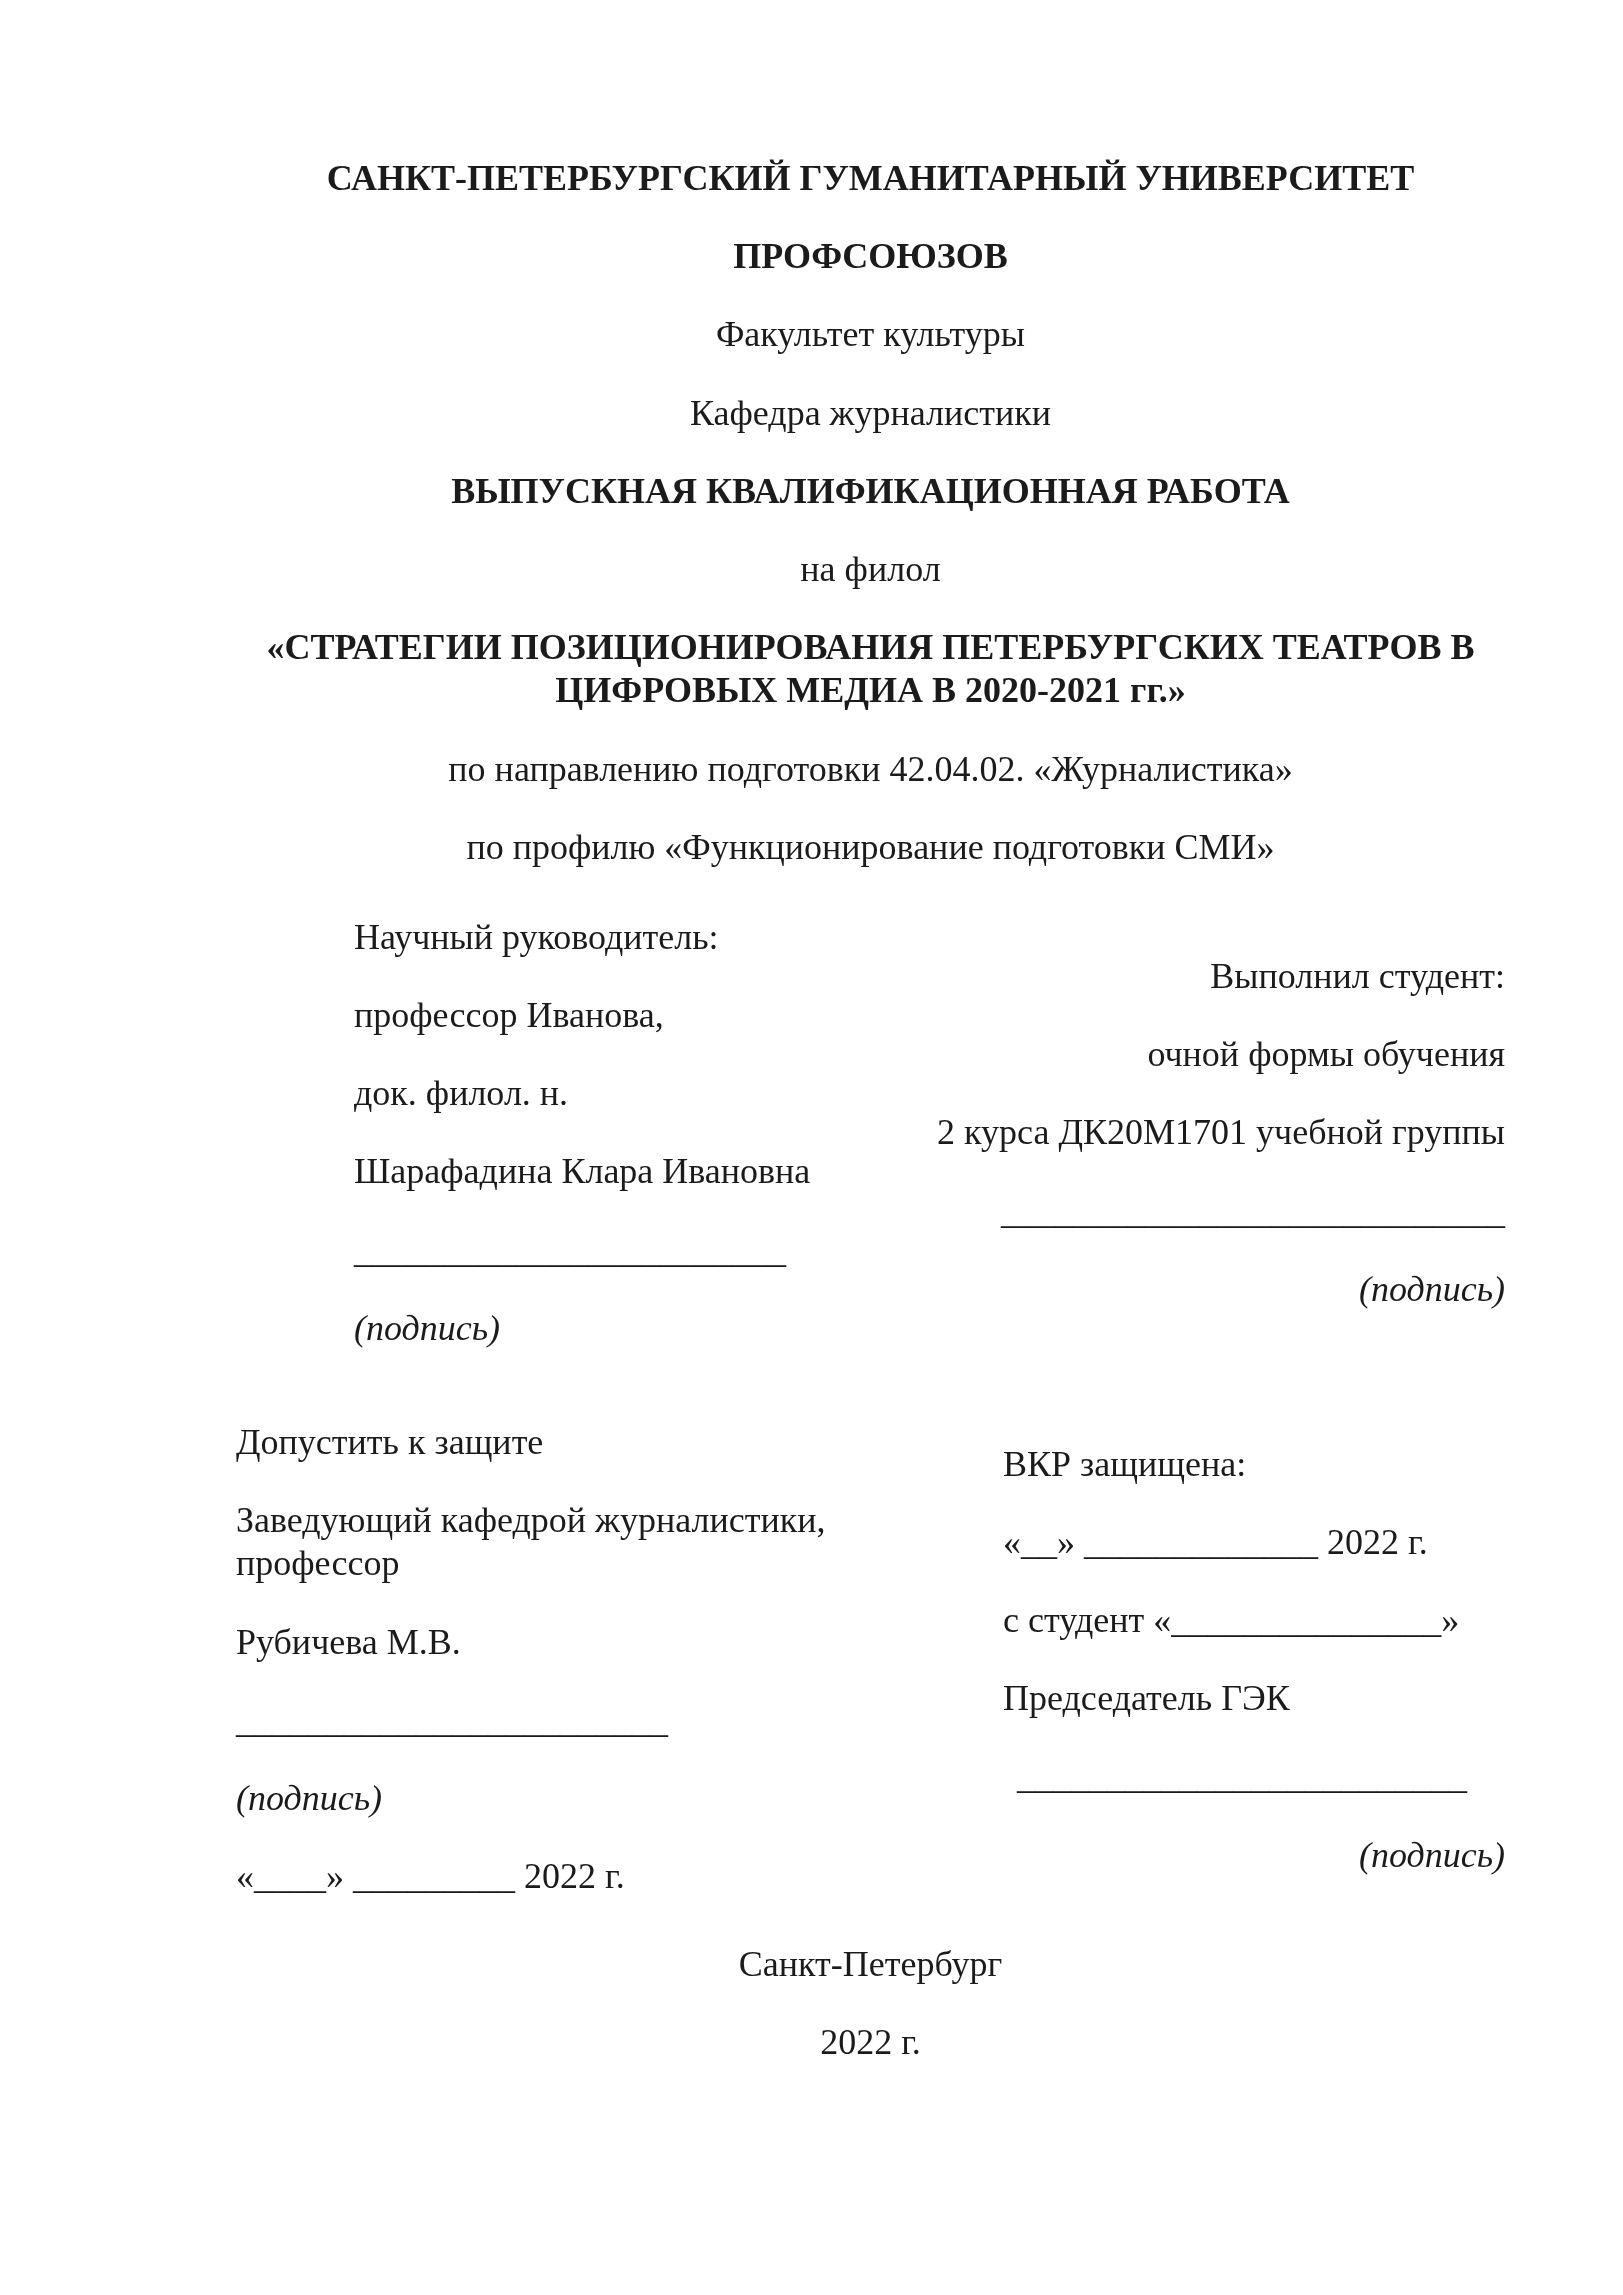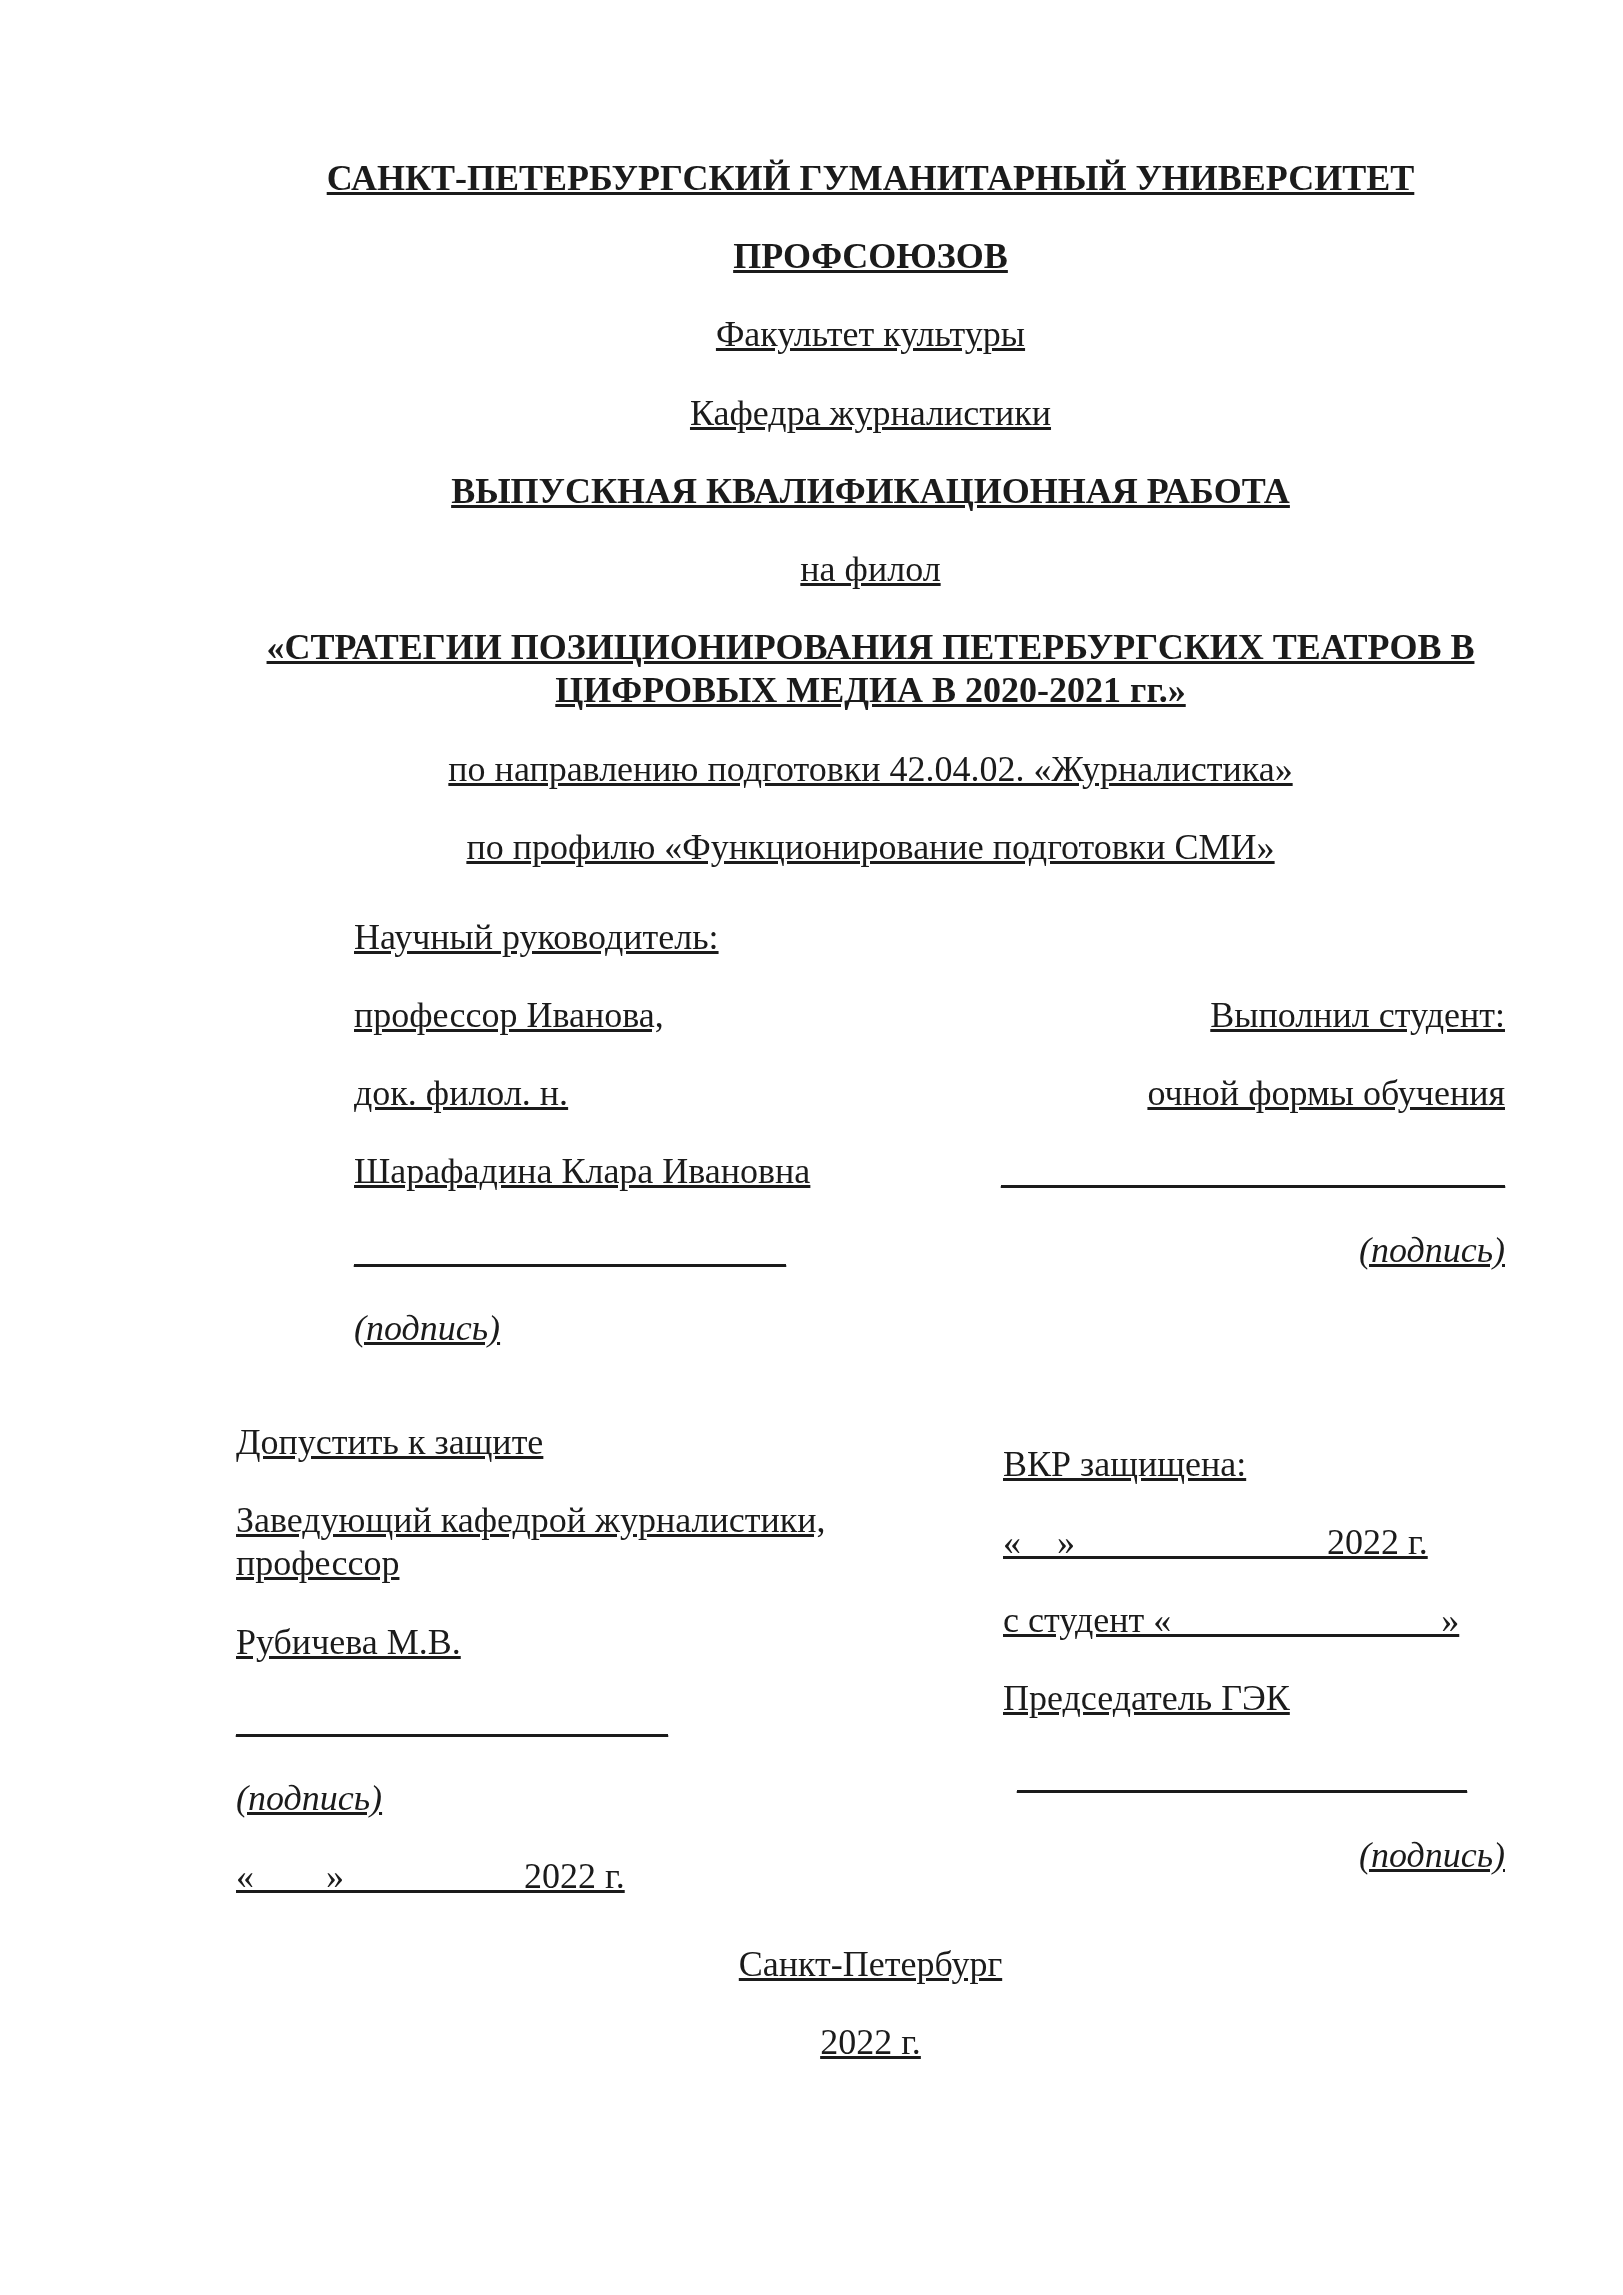--- a/index.html
+++ b/index.html
@@ -15,21 +15,20 @@
     background: #ffffff;
     color: #1b1b1b;
     font-family: "Liberation Serif", "DejaVu Serif", serif;
     font-size: 36px;
     padding: 157px 118px 63px 236px;
     overflow: hidden;
   }
   p {
     margin: 0 0 35px 0;
     line-height: 1.2;
-    text-decoration: underline;
   }
   .center { text-align: center; }
   .bold   { font-weight: bold; }
   .right  { text-align: right; }
 
   .cols {
     display: flex;
     justify-content: space-between;
     align-items: center;
   }
@@ -78,20 +77,21 @@
       <p>Научный руководитель:</p>
       <p>профессор Иванова,</p>
       <p>док. филол. н.</p>
       <p>Шарафадина Клара Ивановна</p>
       <p>________________________</p>
       <p class="sig-label">(подпись)</p>
     </div>
     <div class="col-student">
       <p>Выполнил студент:</p>
       <p>очной формы обучения</p>
+      <p>2 курса ДК20М1701 учебной группы</p>
       <p>____________________________</p>
       <p class="sig-label">(подпись)</p>
     </div>
   </div>
 
   <div class="cols row-approval">
     <div class="col-admission">
       <p>Допустить к защите</p>
       <p>Заведующий кафедрой журналистики, профессор</p>
       <p>Рубичева М.В.</p>

